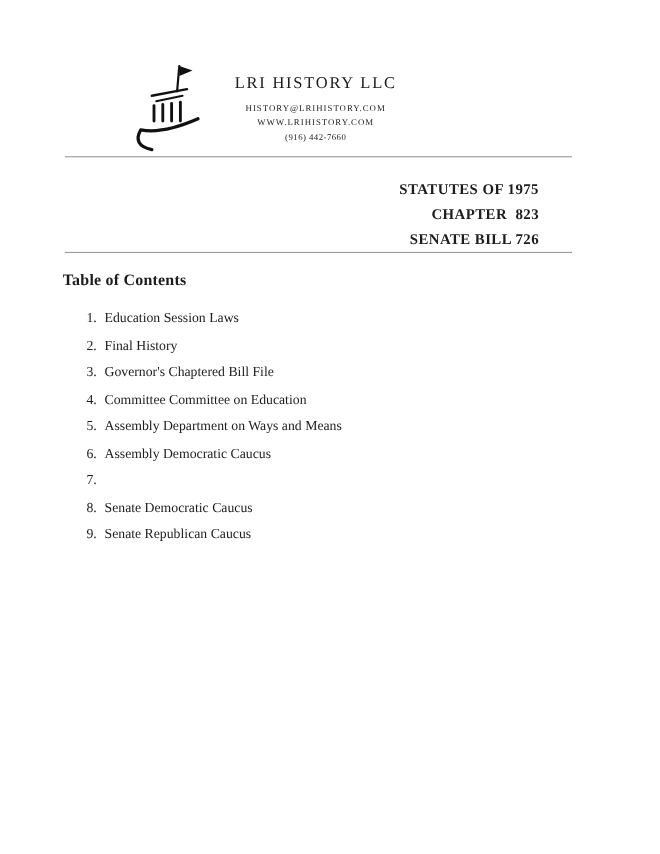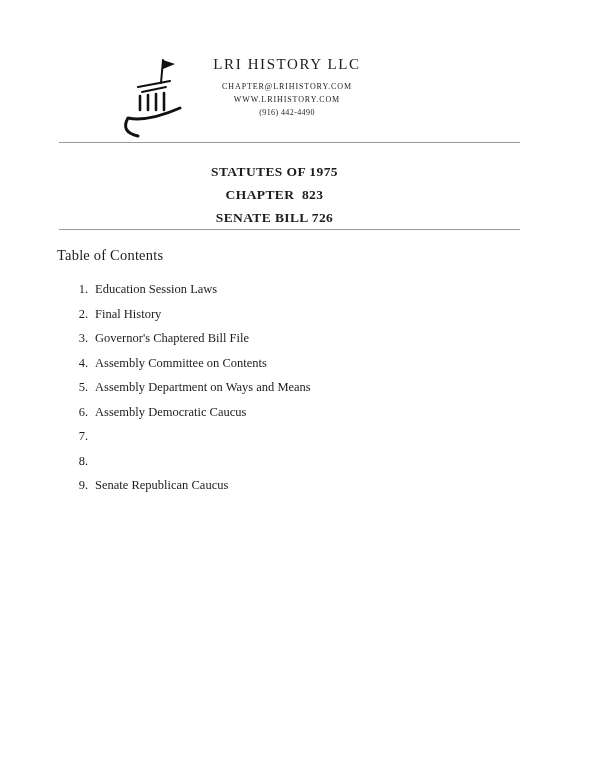--- a/index.html
+++ b/index.html
@@ -14,21 +14,21 @@
     background: #ffffff;
     font-family: "Liberation Serif", serif;
     color: #1c1c1c;
     box-sizing: border-box;
     overflow: hidden;
   }
 
   
   .letterhead {
     display: flex;
-    align-items: flex-start;
+    align-items: center;
     padding-top: 56px;
     margin-left: 118px;
   }
   .logo {
     width: 80px;
     height: 86px;
     flex: 0 0 auto;
   }
   .logo svg { width: 80px; height: 86px; display: block; }
   .contact {
@@ -58,37 +58,37 @@
     width: 461px;
   }
   .rule-top { margin-top: 23px; }
   .rule-mid { margin-top: 11px; }
 
   
   .statutes {
     width: 461px;
     margin-left: 59px;
     margin-top: 17px;
-    text-align: center;
+    text-align: right;
     padding-right: 30px;
     box-sizing: border-box;
     font-weight: bold;
     font-size: 13.5px;
     letter-spacing: 0.4px;
   }
   .statute-line {
     line-height: 23px;
     white-space: pre;
   }
 
   
   .toc-title {
     margin: 17px 0 0 57px;
     font-size: 14.5px;
-    font-weight: normal;
+    font-weight: bold;
     letter-spacing: 0.2px;
   }
   .toc-list { margin-top: 13px; }
   .toc-row {
     display: flex;
     align-items: baseline;
     line-height: 24.5px;
     font-size: 12.5px;
   }
   .toc-num {
@@ -117,23 +117,23 @@
         <path d="M22 40 L22 54" stroke-width="2.6"></path>
         <path d="M30 39 L30 54" stroke-width="2.6"></path>
         <path d="M38 38 L38 54" stroke-width="2.6"></path>
         <path d="M46 37 L46 54" stroke-width="2.6"></path>
 
         <path d="M62 52 Q30 66 10 62 Q2 76 20 80" stroke-width="3"></path>
       </svg>
     </div>
     <div class="contact">
       <div class="company">LRI HISTORY LLC</div>
-      <div class="contact-line">CHAPTER@LRIHISTORY.COM</div>
+      <div class="contact-line">HISTORY@LRIHISTORY.COM</div>
       <div class="contact-line">WWW.LRIHISTORY.COM</div>
-      <div class="contact-line phone">(916) 442-4490</div>
+      <div class="contact-line phone">(916) 442-7660</div>
     </div>
   </header>
 
   <hr class="rule rule-top">
 
   <section class="statutes">
     <div class="statute-line">STATUTES OF 1975</div>
     <div class="statute-line">CHAPTER  823</div>
     <div class="statute-line">SENATE BILL 726</div>
   </section>
@@ -150,35 +150,36 @@
     <div class="toc-row">
       <span class="toc-num">2.</span>
       <span class="toc-label">Final History</span>
     </div>
     <div class="toc-row">
       <span class="toc-num">3.</span>
       <span class="toc-label">Governor's Chaptered Bill File</span>
     </div>
     <div class="toc-row">
       <span class="toc-num">4.</span>
-      <span class="toc-label">Assembly Committee on Contents</span>
+      <span class="toc-label">Committee Committee on Education</span>
     </div>
     <div class="toc-row">
       <span class="toc-num">5.</span>
       <span class="toc-label">Assembly Department on Ways and Means</span>
     </div>
     <div class="toc-row">
       <span class="toc-num">6.</span>
       <span class="toc-label">Assembly Democratic Caucus</span>
     </div>
     <div class="toc-row">
       <span class="toc-num">7.</span>
     </div>
     <div class="toc-row">
       <span class="toc-num">8.</span>
+      <span class="toc-label">Senate Democratic Caucus</span>
     </div>
     <div class="toc-row">
       <span class="toc-num">9.</span>
       <span class="toc-label">Senate Republican Caucus</span>
     </div>
   </div>
 
 </div>
 
 </body></html>

